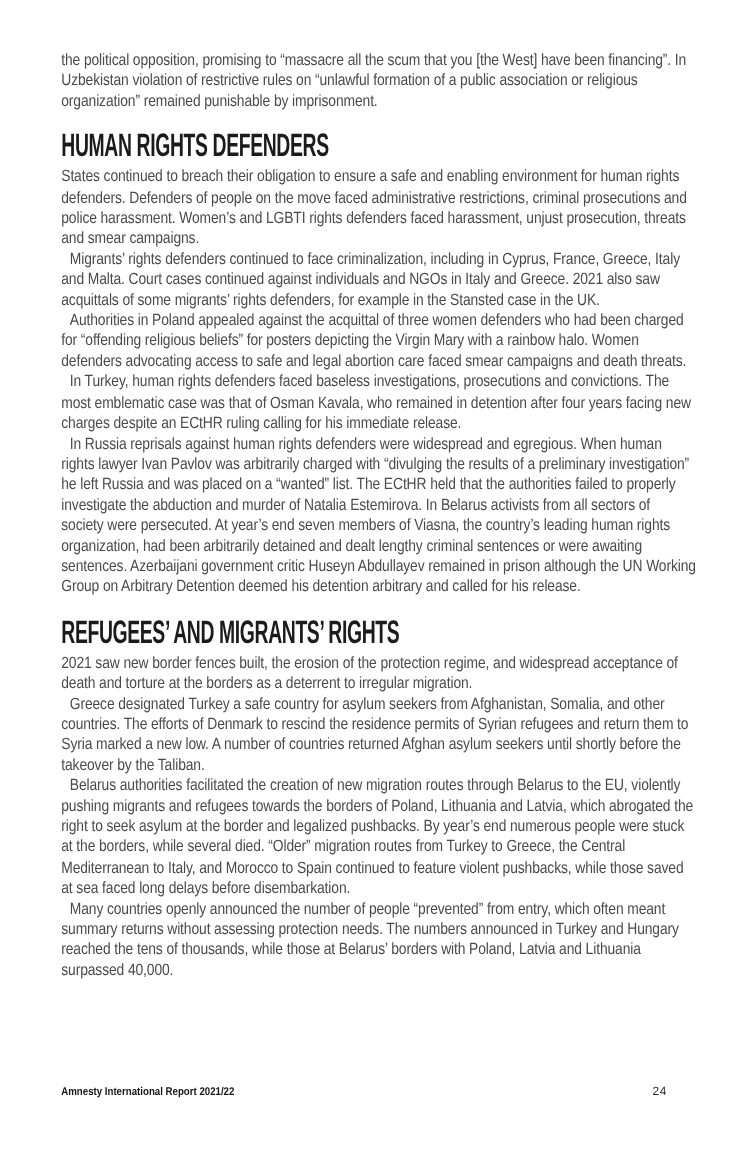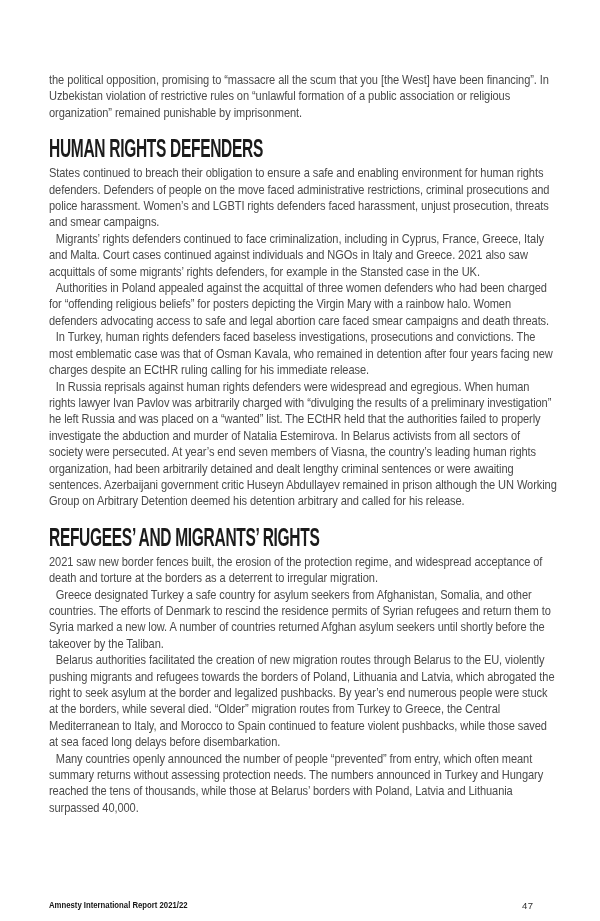--- a/index.html
+++ b/index.html
@@ -8,21 +8,20 @@
     width: 600px;
     height: 921px;
     position: relative;
     font-family: "Liberation Sans", sans-serif;
     overflow: hidden;
   }
   .page {
     position: absolute;
     inset: 0;
     background: #ffffff;
-    margin-top: 32px;
   }
   
   .content-column {
     position: absolute;
     left: 49px;
     top: 40px;
     width: 510px;
   }
   .condense {
     width: 596px;
@@ -100,15 +99,15 @@
 
       <p class="para">2021 saw new border fences built, the erosion of the protection regime, and widespread acceptance of death and torture at the borders as a deterrent to irregular migration.</p>
       <p class="para indent">Greece designated Turkey a safe country for asylum seekers from Afghanistan, Somalia, and other countries. The efforts of Denmark to rescind the residence permits of Syrian refugees and return them to Syria marked a new low. A number of countries returned Afghan asylum seekers until shortly before the takeover by the Taliban.</p>
       <p class="para indent">Belarus authorities facilitated the creation of new migration routes through Belarus to the EU, violently pushing migrants and refugees towards the borders of Poland, Lithuania and Latvia, which abrogated the right to seek asylum at the border and legalized pushbacks. By year’s end numerous people were stuck at the borders, while several died. “Older” migration routes from Turkey to Greece, the Central Mediterranean to Italy, and Morocco to Spain continued to feature violent pushbacks, while those saved at sea faced long delays before disembarkation.</p>
       <p class="para indent">Many countries openly announced the number of people “prevented” from entry, which often meant summary returns without assessing protection needs. The numbers announced in Turkey and Hungary reached the tens of thousands, while those at Belarus’ borders with Poland, Latvia and Lithuania surpassed 40,000.</p>
 
     </div>
   </div>
 
   <div class="footer-report-title">Amnesty International Report 2021/22</div>
-  <div class="footer-page-number">47</div>
+  <div class="footer-page-number">24</div>
 
 </div>
 
 </body></html>

